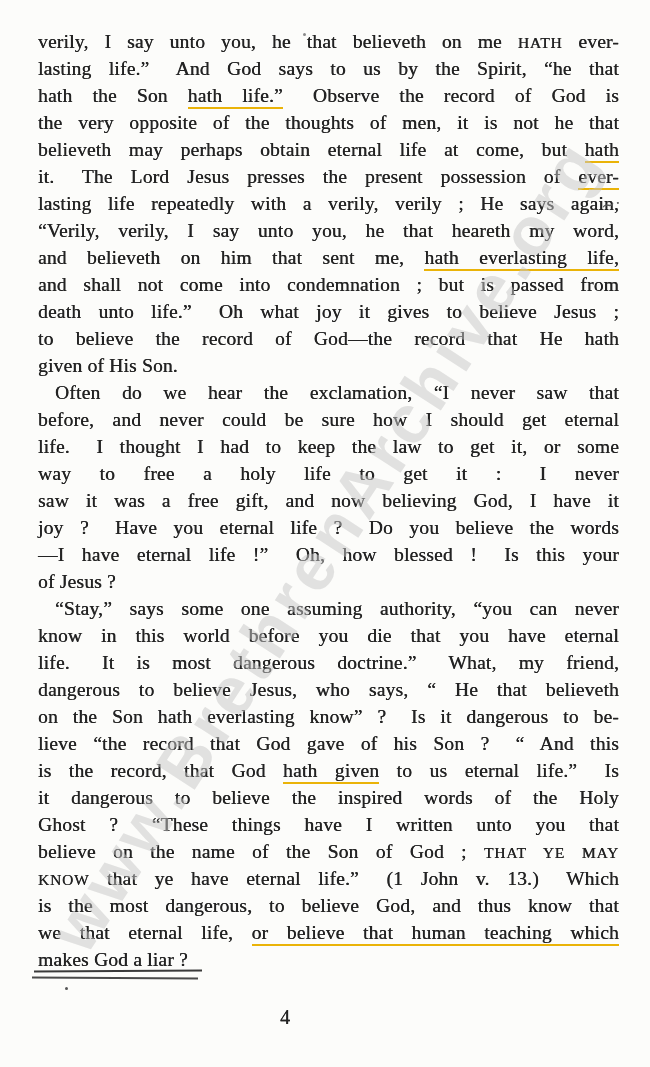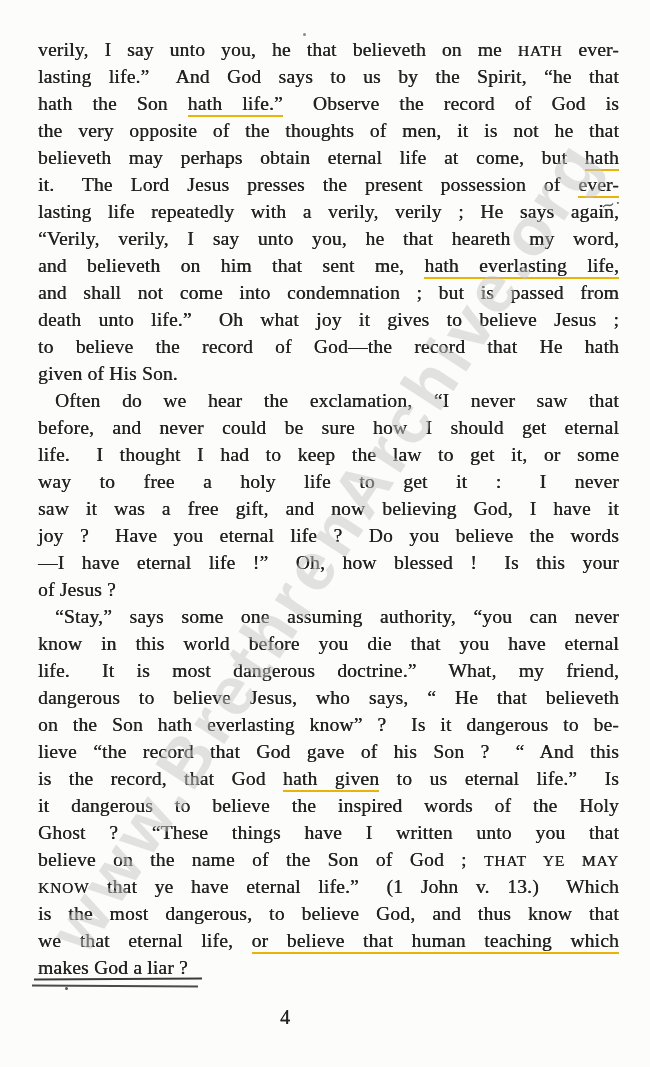--- a/index.html
+++ b/index.html
@@ -12,21 +12,21 @@
     width: 650px;
     height: 1067px;
     background: #fcfcfa;
     overflow: hidden;
     font-family: "Liberation Serif", "DejaVu Serif", serif;
     color: #232323;
   }
   .text-block {
     position: absolute;
     left: 38px;
-    top: 36px;
+    top: 28px;
     width: 581px;
   }
   .paragraph { margin: 0; }
   .line {
     height: 27px;
     line-height: 27px;
     font-size: 19.5px;
     letter-spacing: 0.2px;
     text-align: justify;
     text-align-last: justify;

